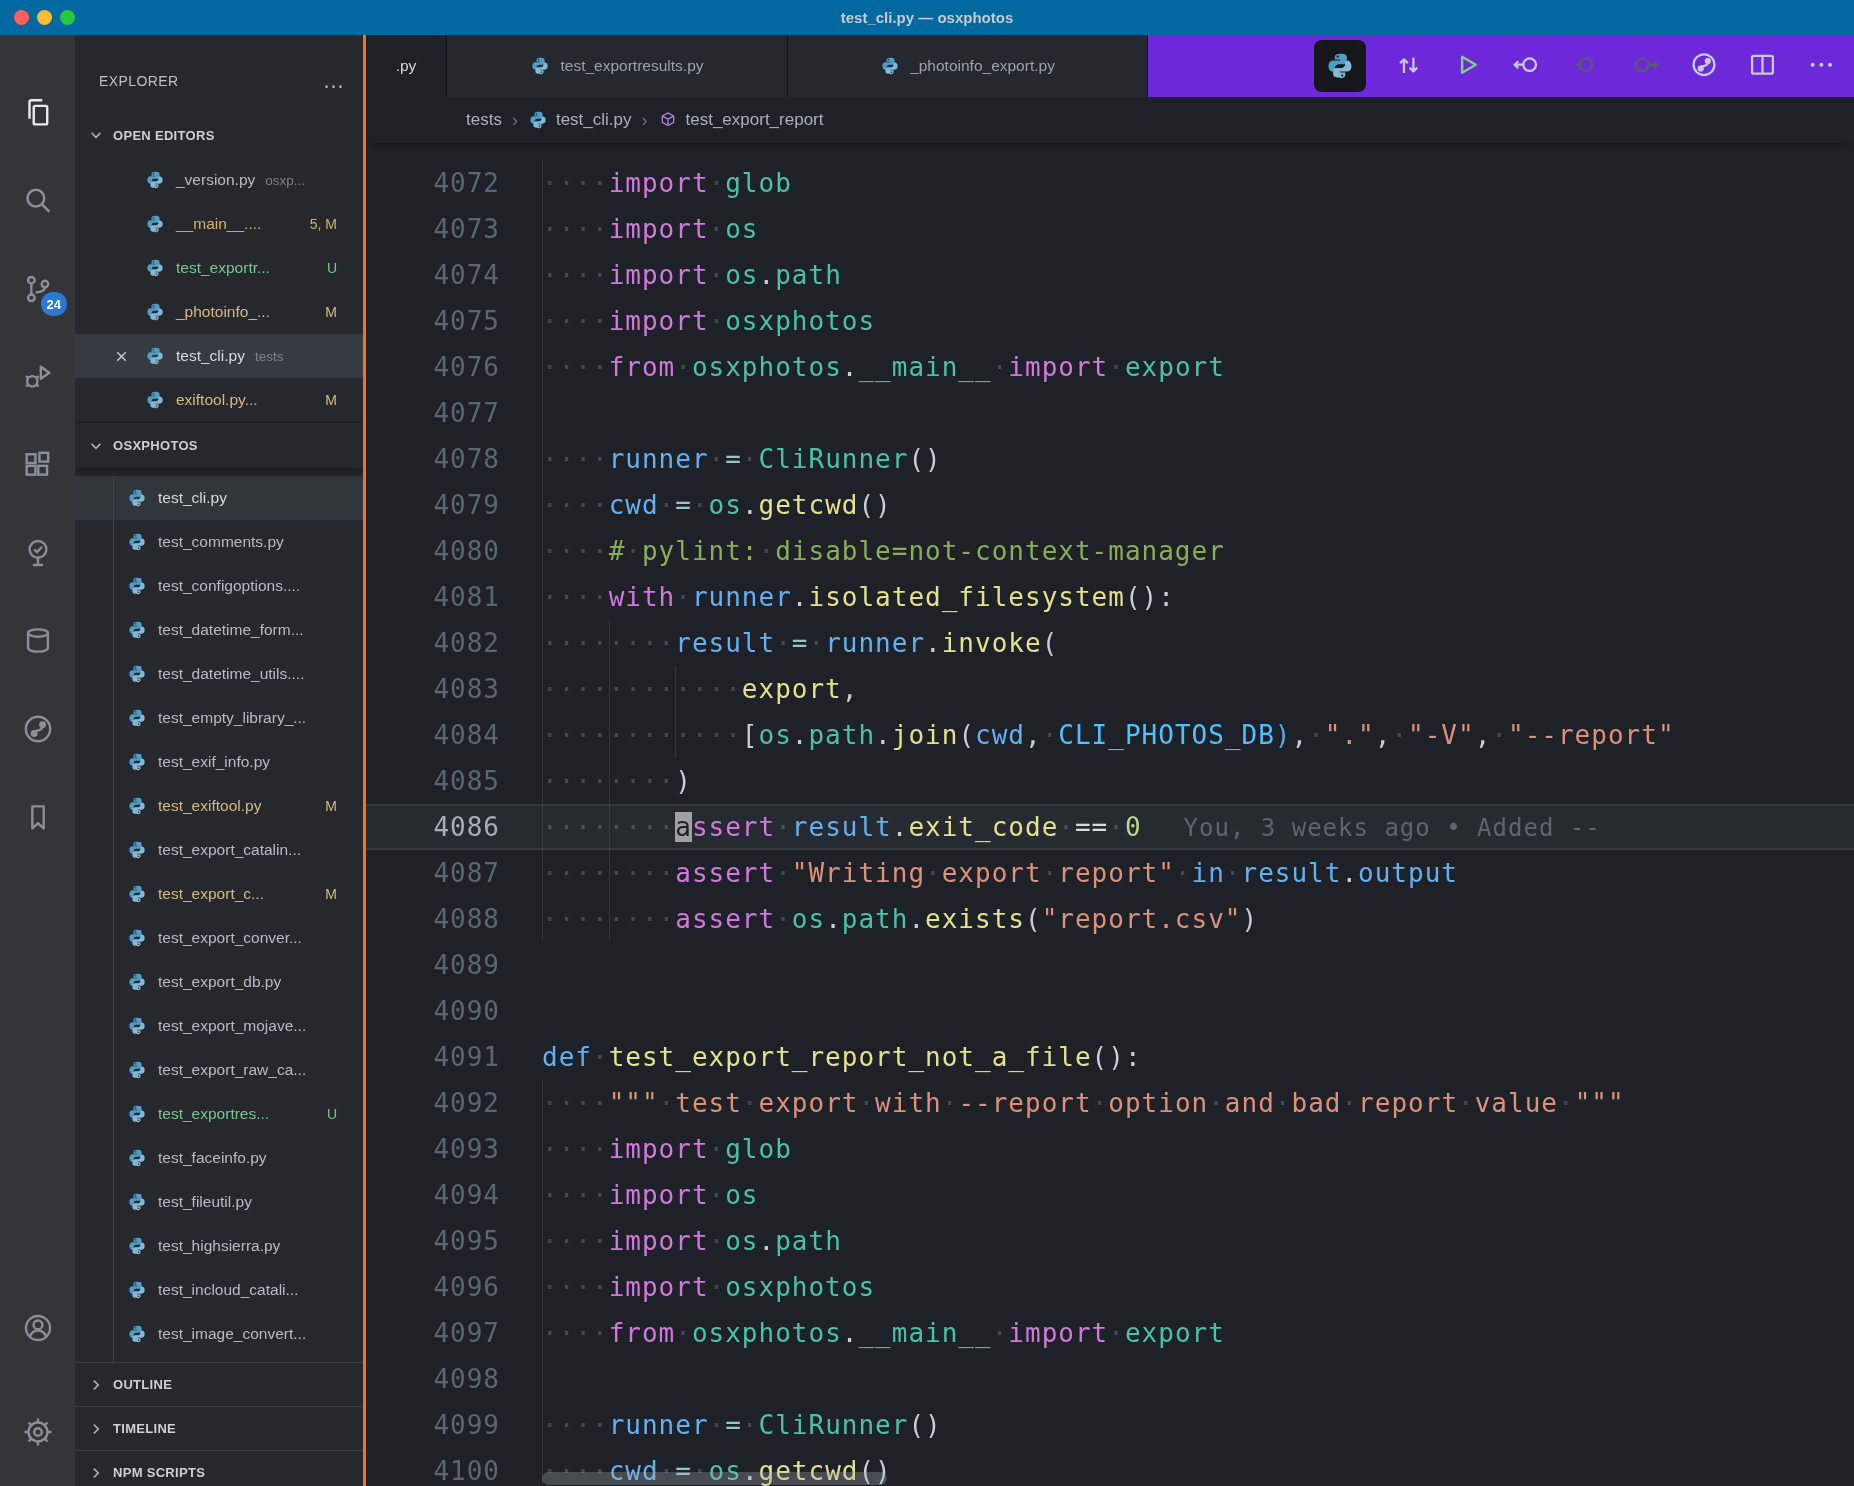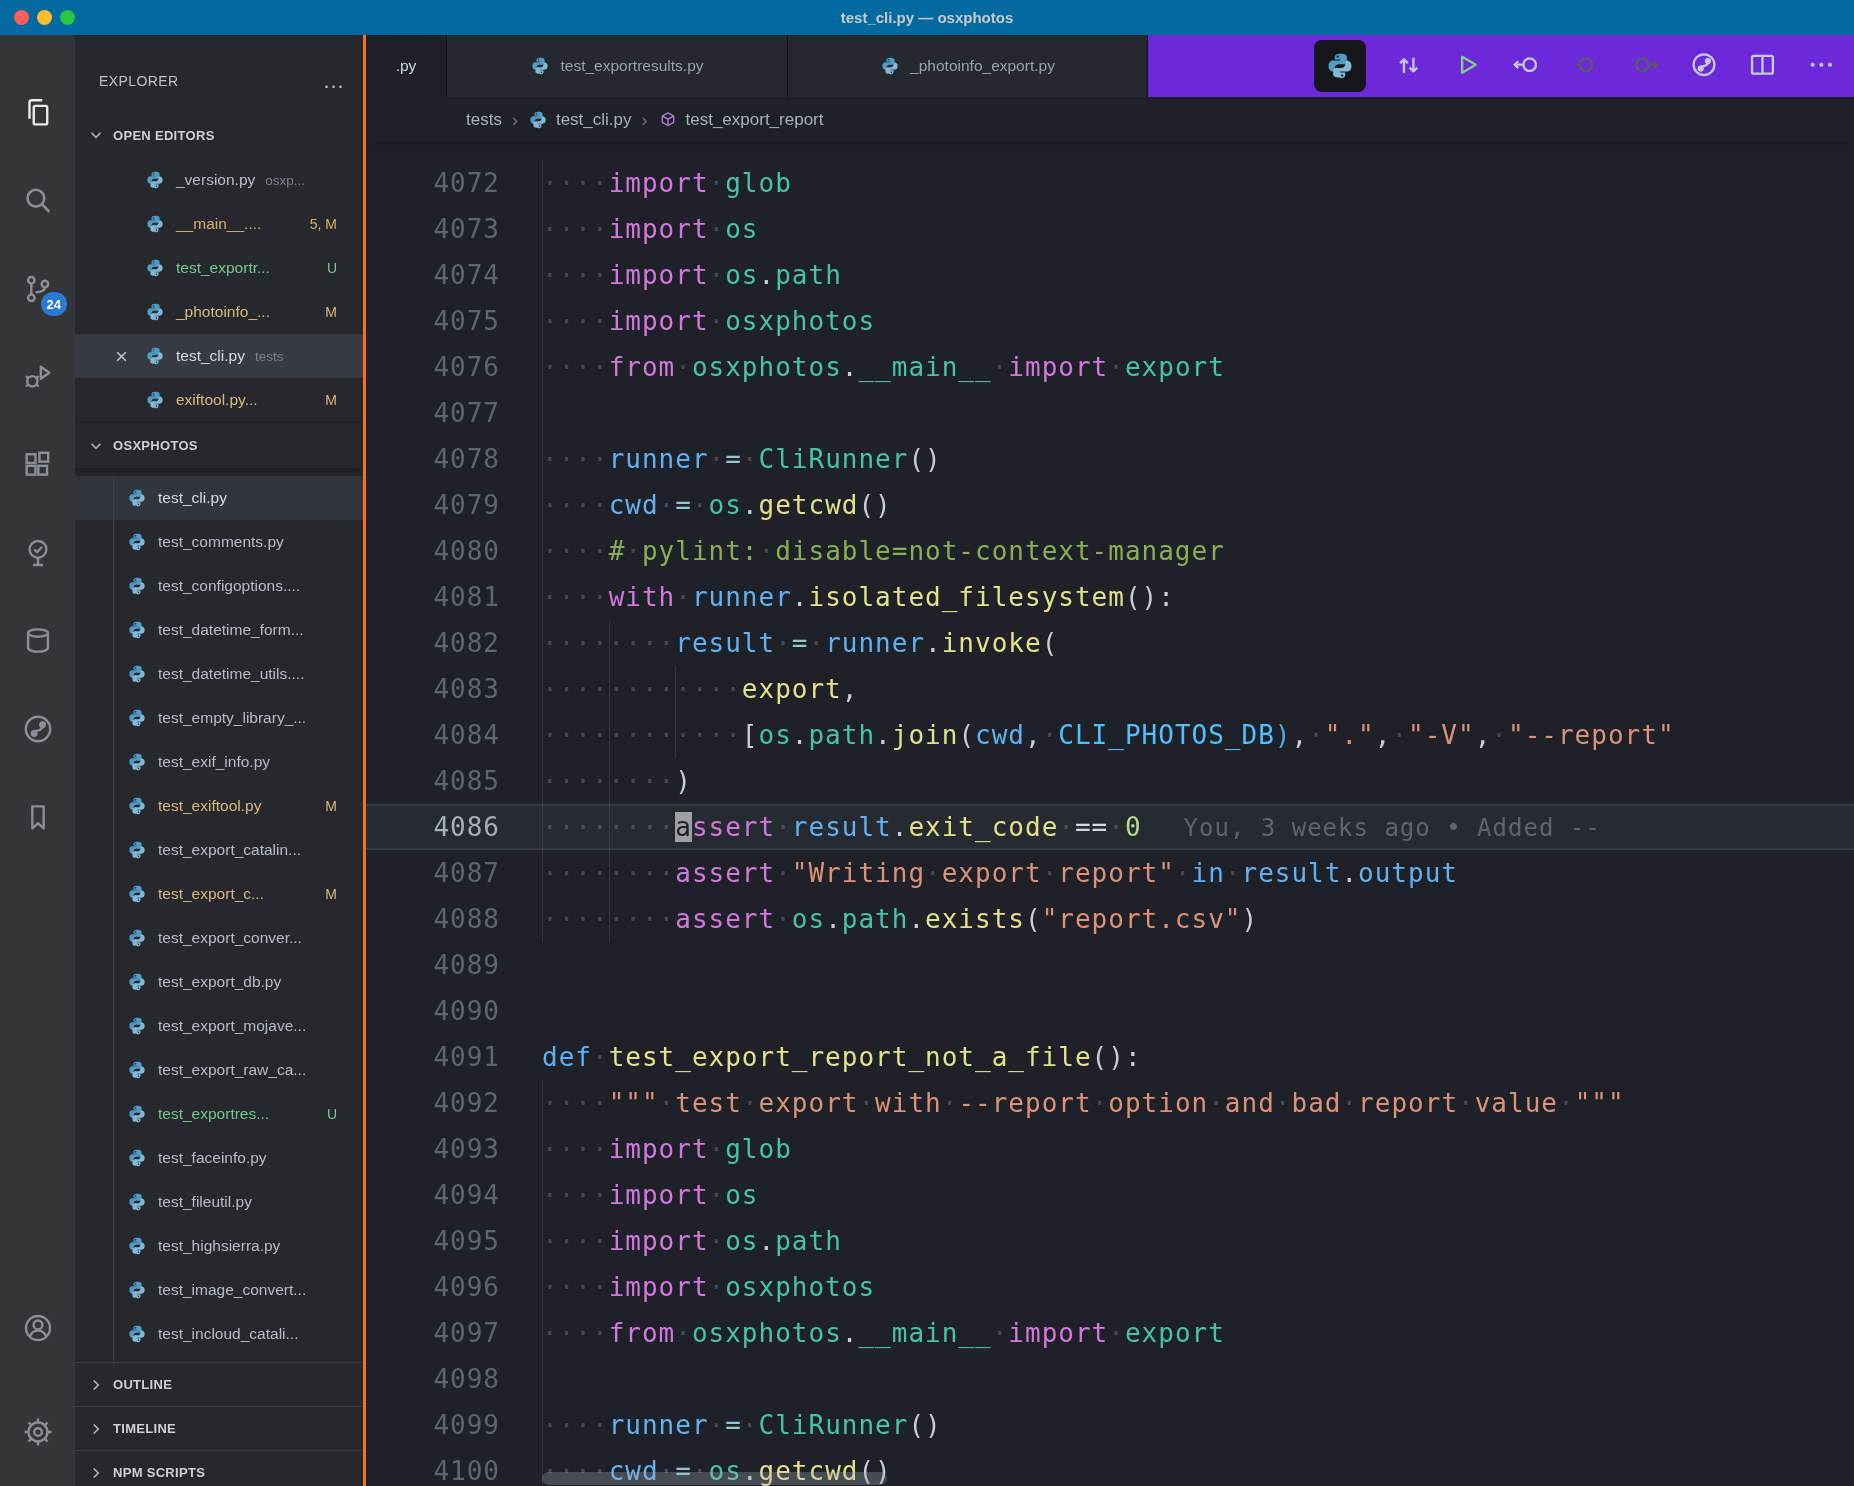--- a/index.html
+++ b/index.html
@@ -507,27 +507,27 @@
           <div class="tree-row">
             <svg class="fi">
               <use href="#i-py"></use>
             </svg>
             <span class="fname c-default">test_highsierra.py</span>
           </div>
           <div class="tree-row">
             <svg class="fi">
               <use href="#i-py"></use>
             </svg>
+            <span class="fname c-default">test_incloud_catali...</span>
+          </div>
+          <div class="tree-row">
+            <svg class="fi">
+              <use href="#i-py"></use>
+            </svg>
             <span class="fname c-default">test_image_convert...</span>
-          </div>
-          <div class="tree-row">
-            <svg class="fi">
-              <use href="#i-py"></use>
-            </svg>
-            <span class="fname c-default">test_incloud_catali...</span>
           </div>
         </div>
     </div>
     <div class="sb-bottom" style="top:1327px; width:100%;" id="sidebar-sections">
         <div class="sb-sec-head">
           <svg>
             <use href="#i-chev-right"></use>
           </svg>
           <span>OUTLINE</span>
         </div>

